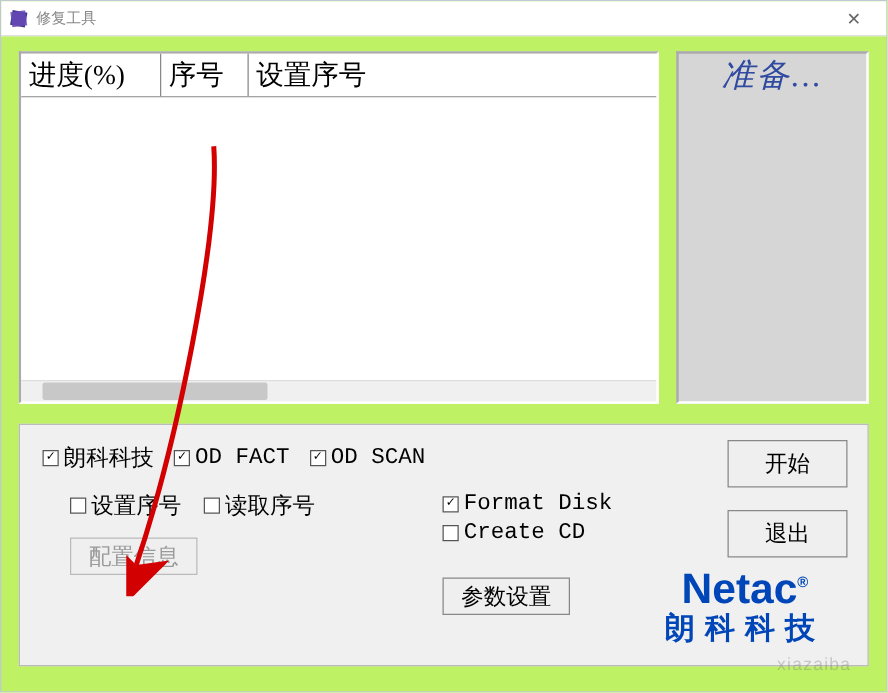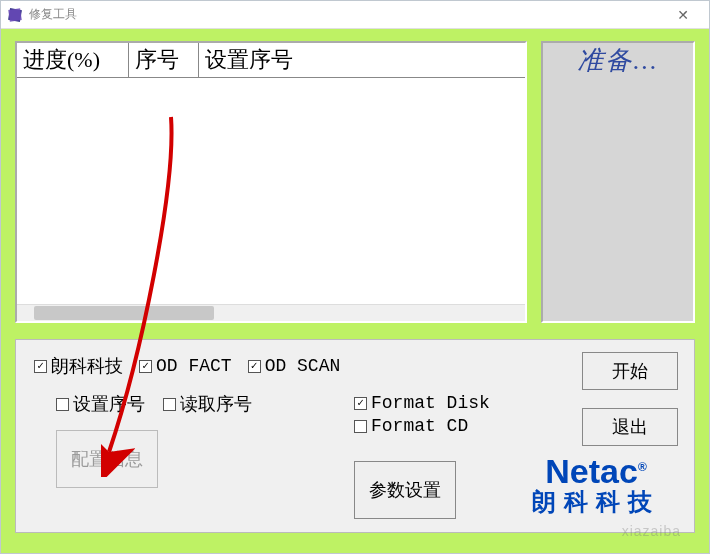--- a/index.html
+++ b/index.html
@@ -164,21 +164,21 @@
     display: inline-flex;
     align-items: center;
     justify-content: center;
     font-size: 11px;
     line-height: 1;
     color: #000;
   }
   .btn {
     font-family: "SimSun", serif;
     font-size: 18px;
-    padding: 16px 14px;
+    padding: 2px 14px;
     background: #efefef;
     border: 1px solid #888;
     cursor: pointer;
     min-width: 90px;
     text-align: center;
   }
   .btn.disabled {
     color: #9a9a9a;
     border-color: #bbb;
     cursor: default;
@@ -324,21 +324,21 @@
       </div>
 
       <div class="mid-col">
         <div class="mid-checks">
           <label class="checkbox">
             <span class="box">✓</span>
             <span>Format Disk</span>
           </label><br>
           <label class="checkbox">
             <span class="box"></span>
-            <span>Format CD</span>
+            <span>Create CD</span>
           </label>
         </div>
         <div class="param-btn-wrap">
           <button class="btn">参数设置</button>
         </div>
       </div>
 
       <div class="right-col">
         <div class="right-btns">
           <button class="btn">开始</button>

